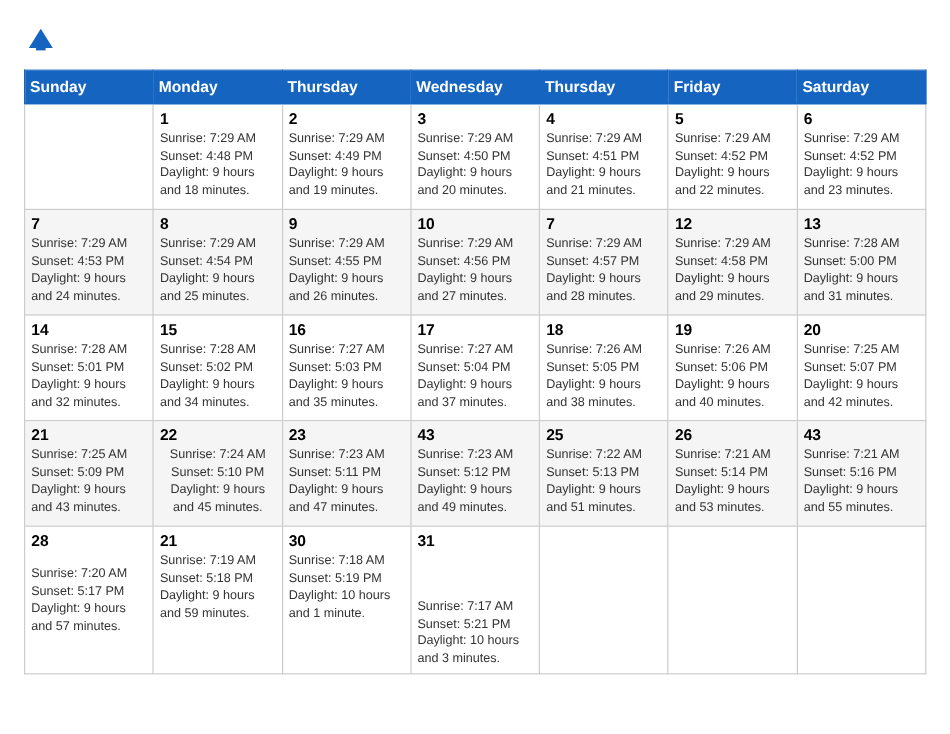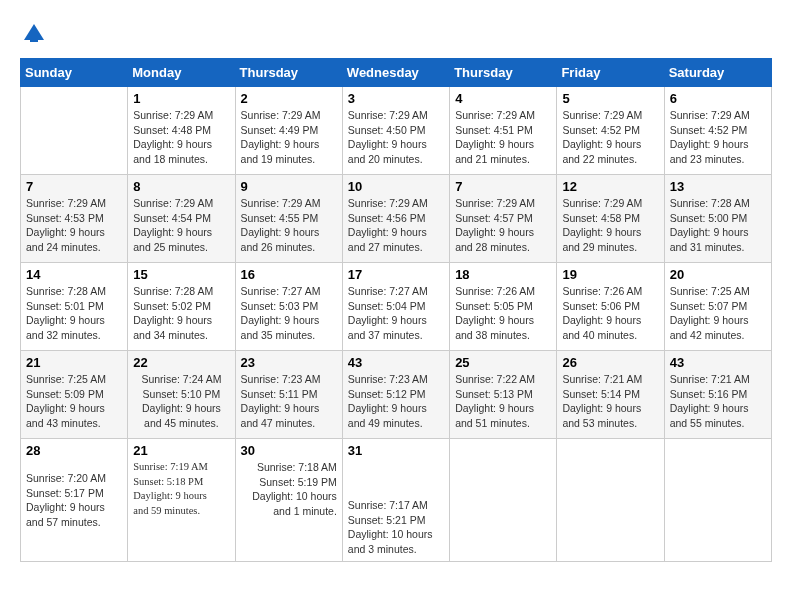--- a/index.html
+++ b/index.html
@@ -323,28 +323,28 @@
       <tr>
         <td>
           <span class="day-number">28</span>
           <div class="day-info" style="white-space: pre-line; margin-top: 13px;">Sunrise: 7:20 AM
 Sunset: 5:17 PM
 Daylight: 9 hours
 and 57 minutes.</div>
         </td>
         <td>
           <span class="day-number">21</span>
-          <div class="day-info" style="white-space: pre-line; font-family: Liberation Serif, serif;">Sunrise: 7:19 AM
+          <div class="day-info" style="white-space: pre-line;">Sunrise: 7:19 AM
 Sunset: 5:18 PM
 Daylight: 9 hours
 and 59 minutes.</div>
         </td>
         <td>
           <span class="day-number">30</span>
-          <div class="day-info" style="white-space: pre-line; text-align: right;">Sunrise: 7:18 AM
+          <div class="day-info" style="white-space: pre-line;">Sunrise: 7:18 AM
 Sunset: 5:19 PM
 Daylight: 10 hours
 and 1 minute.</div>
         </td>
         <td>
           <span class="day-number">31</span>
           <div class="day-info" style="white-space: pre-line; margin-top: 40px;">Sunrise: 7:17 AM
 Sunset: 5:21 PM
 Daylight: 10 hours
 and 3 minutes.</div>

